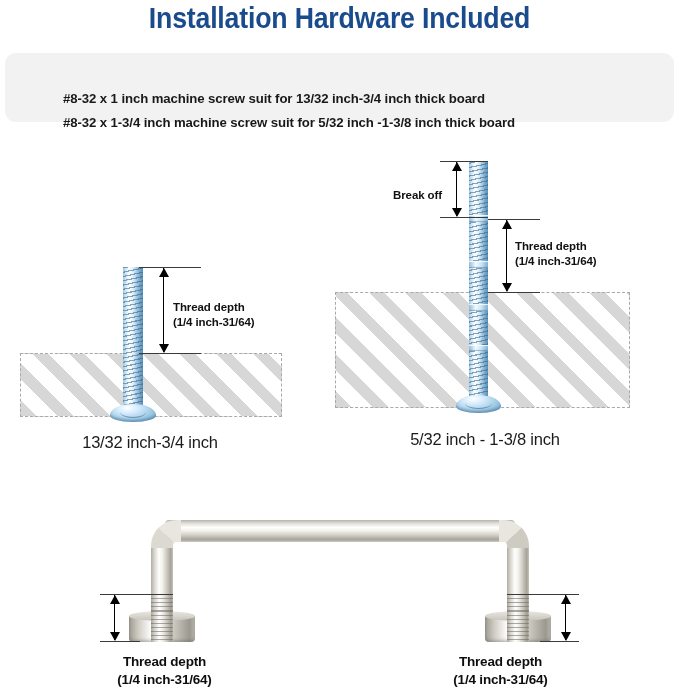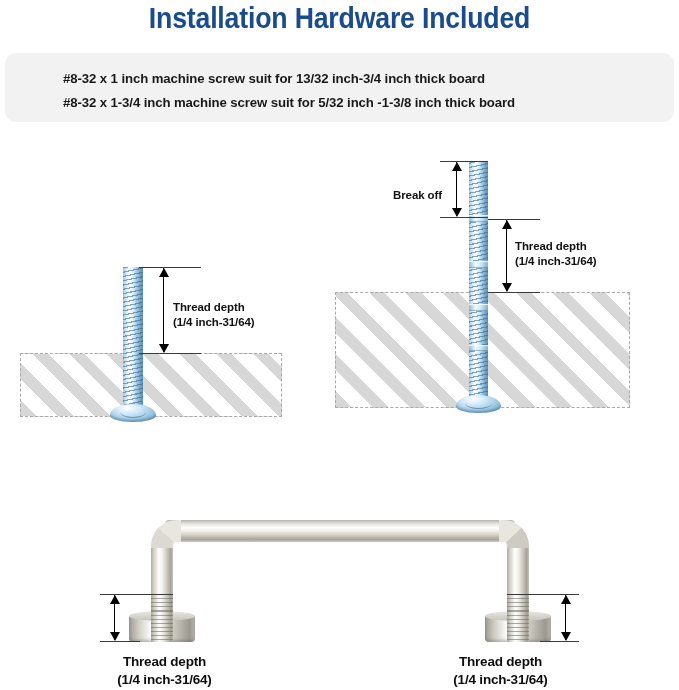--- a/index.html
+++ b/index.html
@@ -45,20 +45,21 @@
     border-radius: 11px;
   }
   .spec-line {
     position: absolute;
     left: 58px;
     font-size: 13.2px;
     font-weight: bold;
     color: #19191a;
     white-space: nowrap;
     letter-spacing: -0.1px;
+    margin-top: 20px;
   }
   #spec-line-1 { top: 18px; }
   #spec-line-2 { top: 42px; }
 
   
   .stage { position: absolute; }
 
   
   .board {
     position: absolute;
@@ -249,20 +250,21 @@
   <div class="dim-hline" style="left:139px; top:93px; width:62px;"></div>
   <div class="dim-vline" style="left:163px; top:8px; height:84px;"></div>
   <div class="arrow-up" style="left:159px; top:8px;"></div>
   <div class="arrow-down" style="left:159px; top:84px;"></div>
 
   <div class="dim-label" style="left:173px; top:40px;">
     <div>Thread depth</div>
     <div>(1/4 inch-31/64)</div>
   </div>
 
+  <div class="caption" style="left:0; top:173px; width:300px;">13/32 inch-3/4 inch</div>
 </div>
 
 <div class="stage" style="left:330px; top:140px; width:349px; height:320px;">
 
   <div class="board" style="left:5px; top:152px; width:295px; height:116px;"></div>
 
   <div class="screw" style="left:139px; top:21px; width:19px; height:235px;">
     <div class="screw-shaft"></div>
     <div class="screw-threads"></div>
     <div class="screw-shadow"></div>
@@ -288,20 +290,21 @@
   <div class="dim-hline" style="left:158px; top:152px; width:52px;"></div>
   <div class="dim-vline" style="left:176px; top:80px; height:71px;"></div>
   <div class="arrow-up" style="left:172px; top:80px;"></div>
   <div class="arrow-down" style="left:172px; top:143px;"></div>
 
   <div class="dim-label" style="left:185px; top:99px;">
     <div>Thread depth</div>
     <div>(1/4 inch-31/64)</div>
   </div>
 
+  <div class="caption" style="left:10px; top:290px; width:290px;">5/32 inch - 1-3/8 inch</div>
 </div>
 
 <div class="stage" style="left:0; top:490px; width:679px; height:200px;">
 
   <div class="handle-bar-h" style="left:165px; top:30px; width:350px; height:22px;"></div>
 
   <div style="position:absolute; left:151px; top:30px; width:30px; height:32px; overflow:hidden;">
     <div style="position:absolute; left:0; top:0; width:52px; height:54px;
                 border-top-left-radius:26px;
                 border-top:22px solid #e8e6df;

